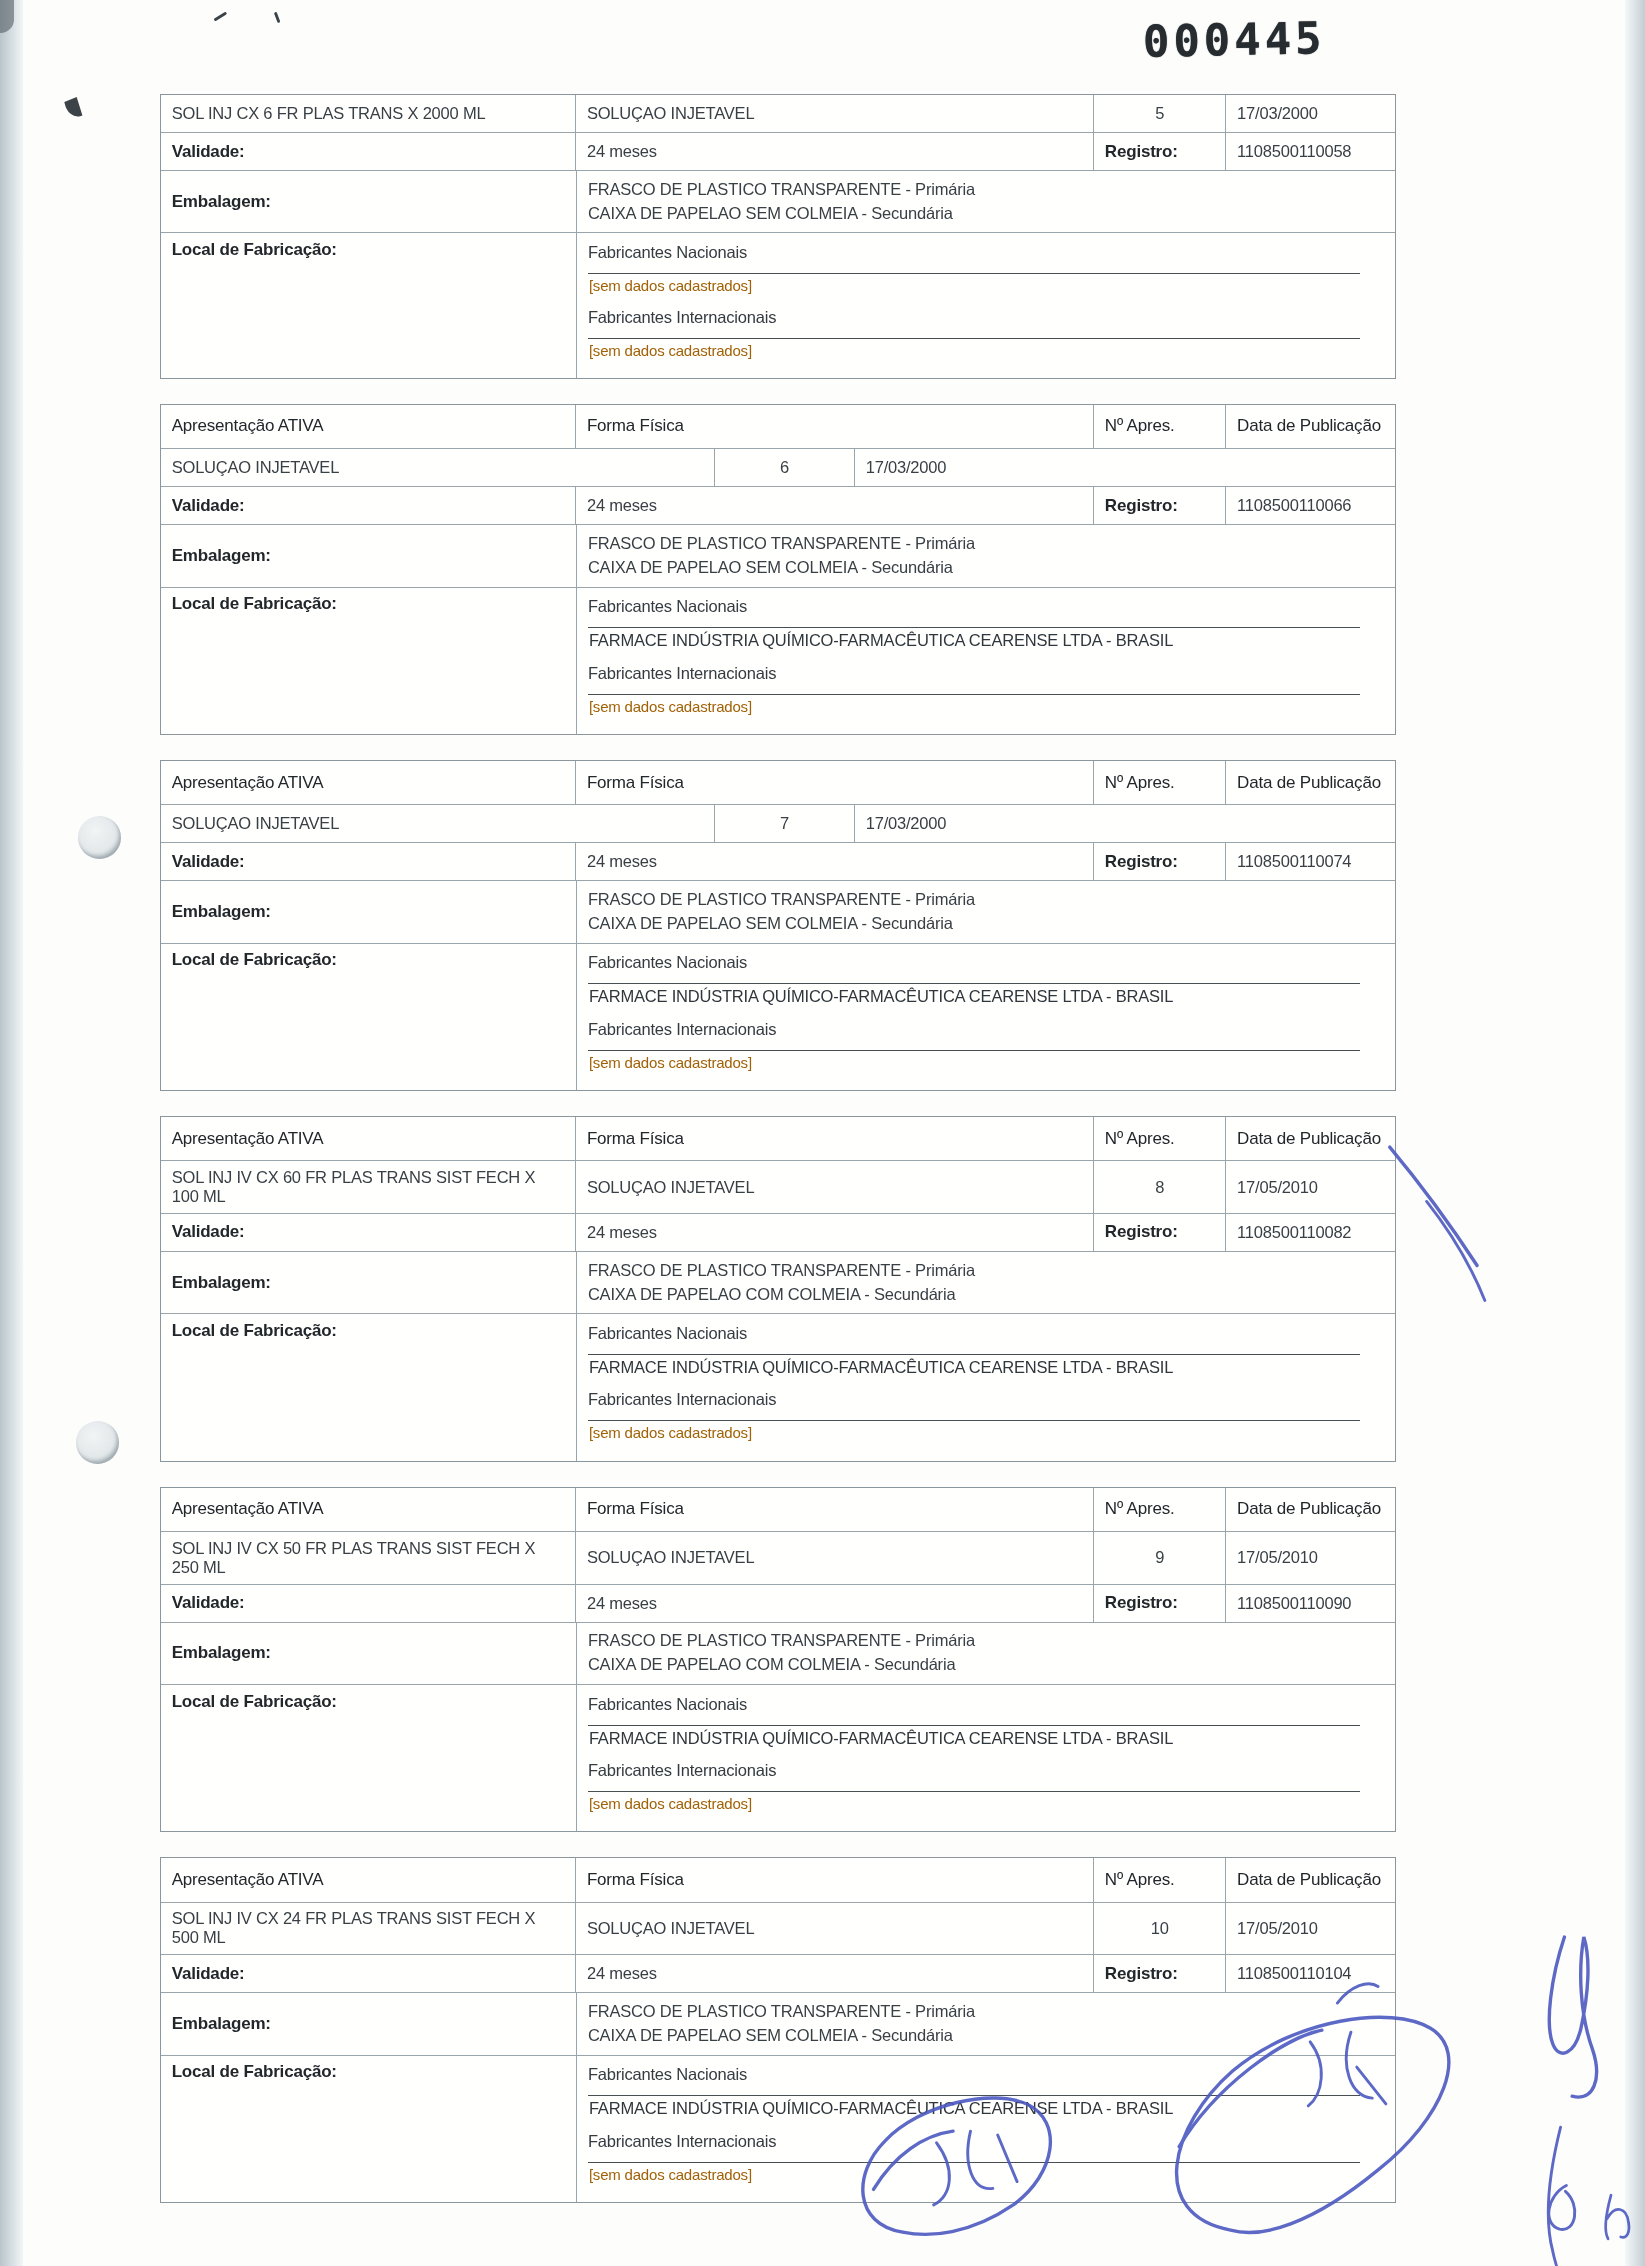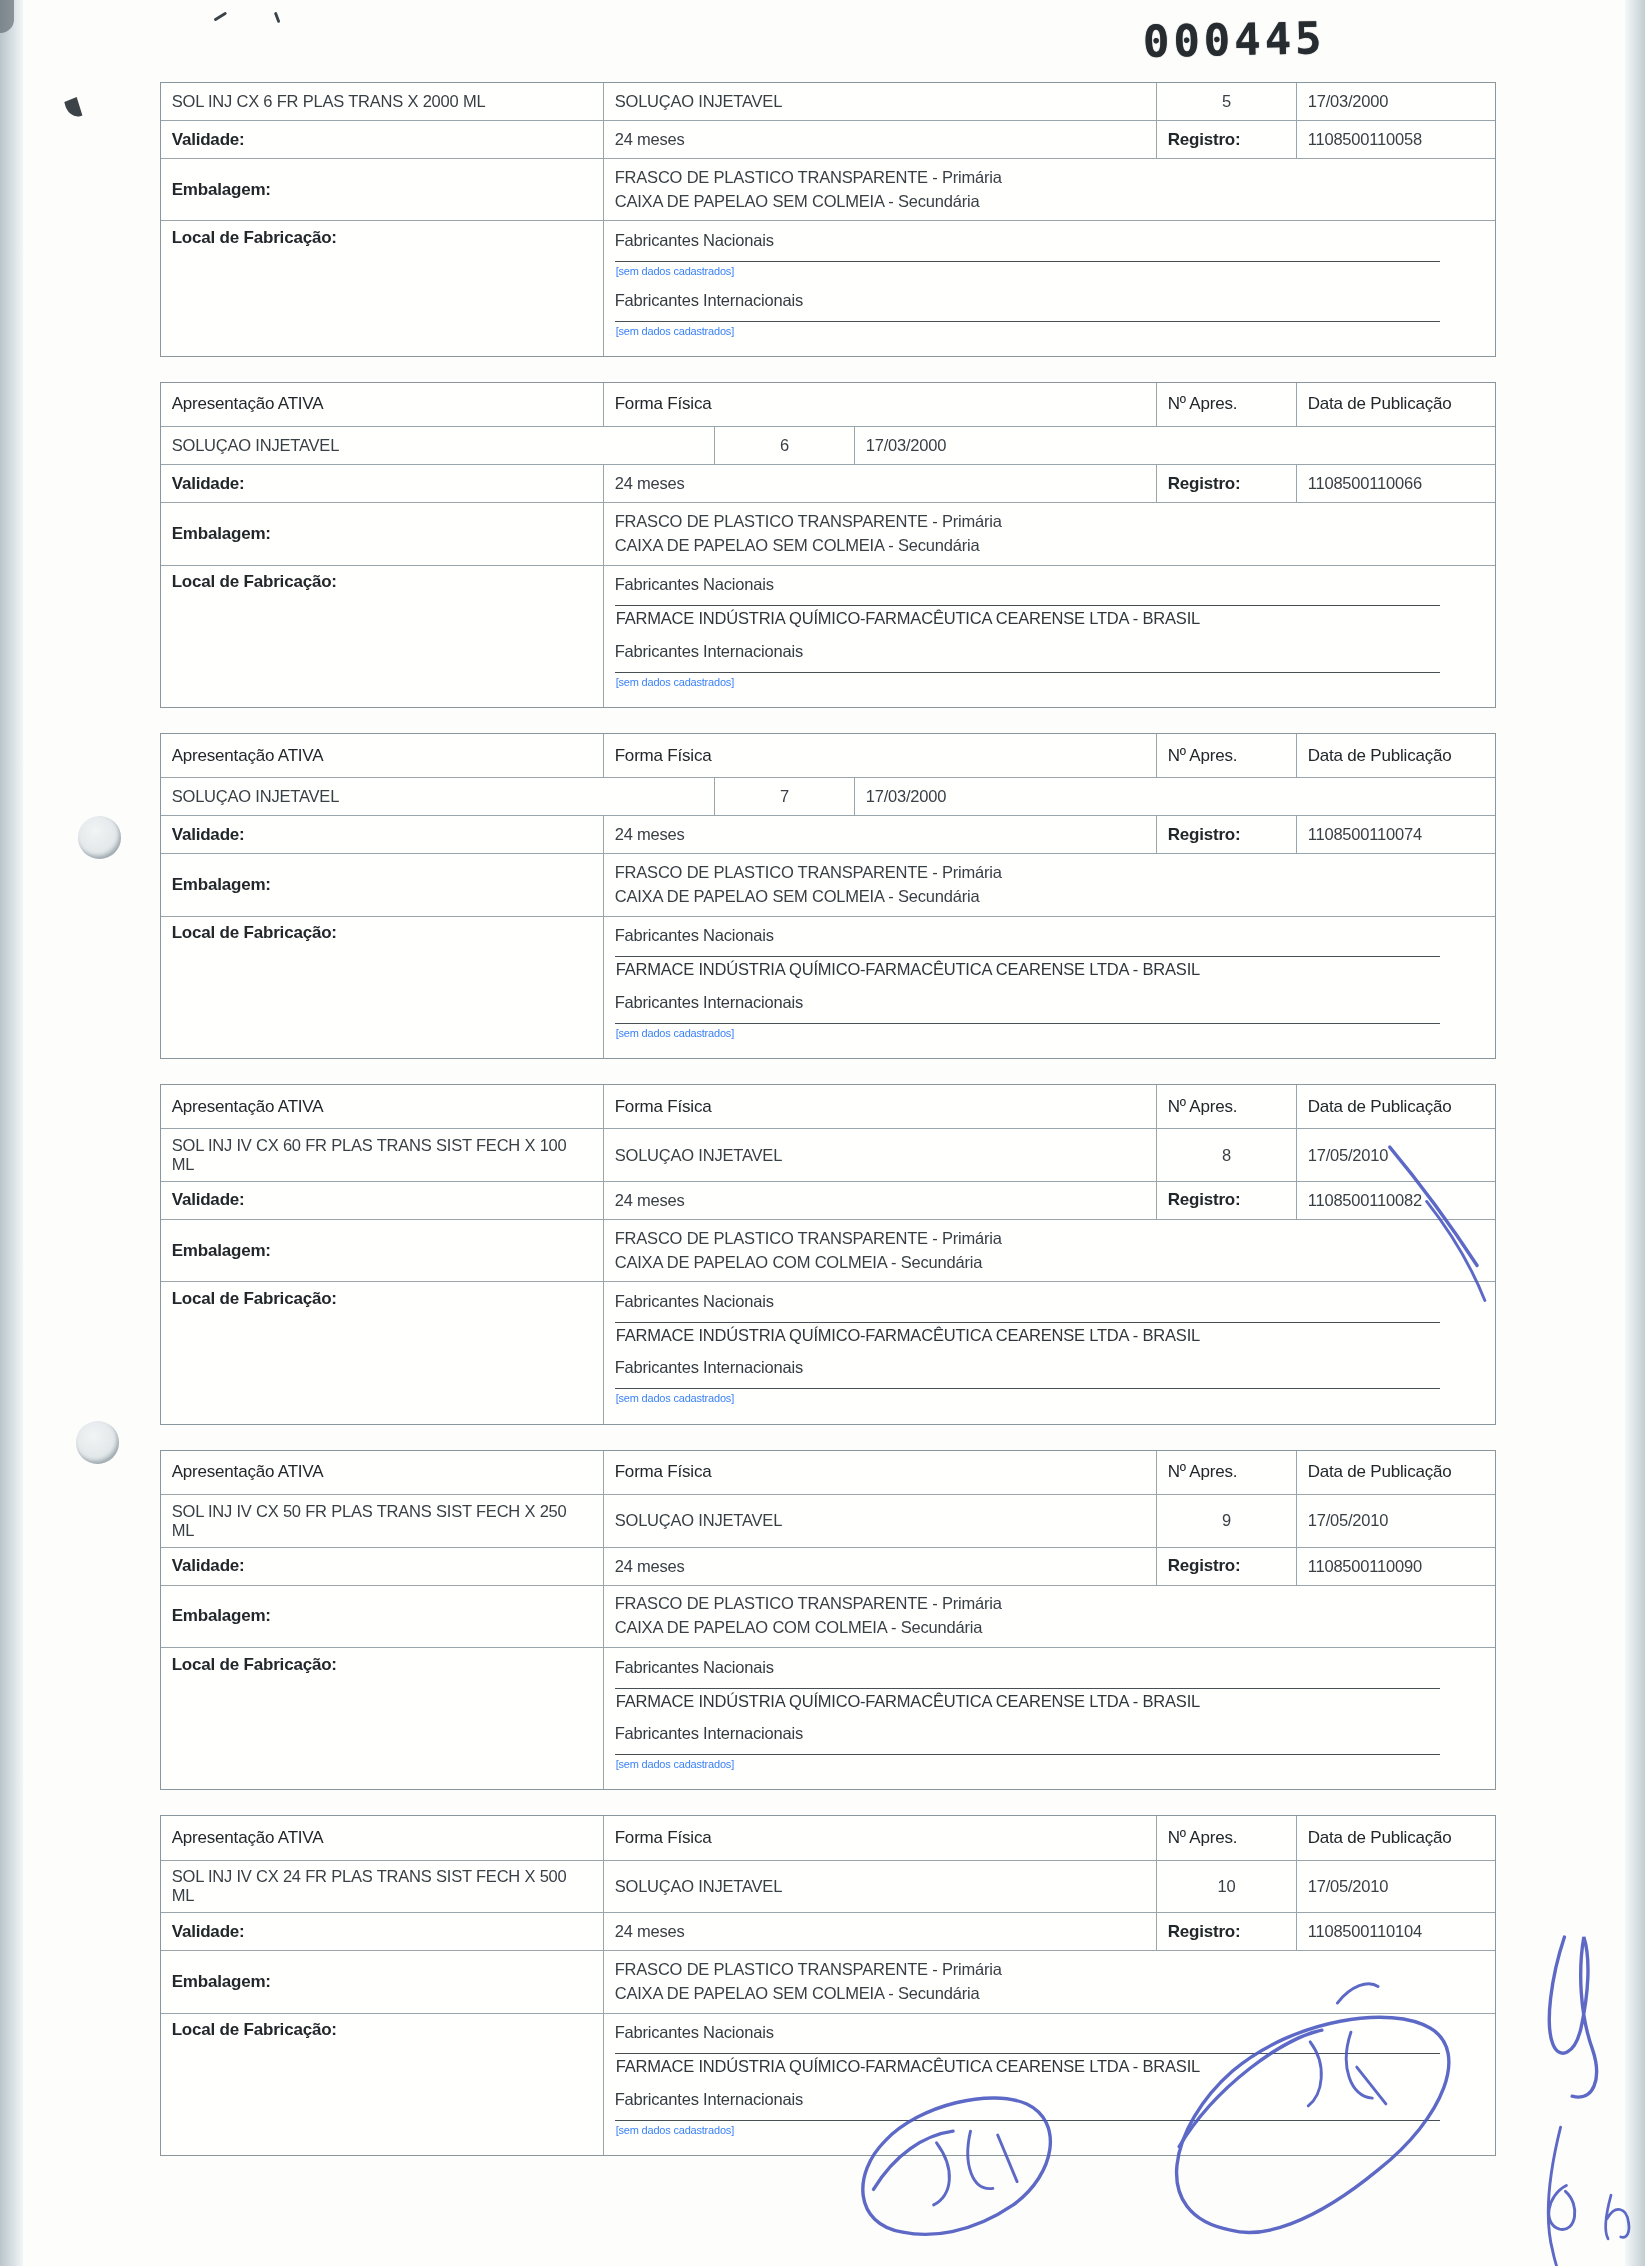--- a/index.html
+++ b/index.html
@@ -19,42 +19,42 @@
     font-family:"DejaVu Sans Mono",monospace;font-weight:bold;font-size:44px;
     letter-spacing:3.9px;color:#272c30;transform:rotate(-1.2deg);
     text-shadow:0 0 1px #4a5055;}
   
   .punch{position:absolute;width:43px;height:43px;border-radius:50%;
     background:radial-gradient(circle at 40% 35%,#f2f4f5 0%,#e3e8ea 55%,#b9c3c8 100%);
     box-shadow:inset -1.9px -2.9px 3.9px rgba(120,135,142,.55);}
   .punch.p1{left:78px;top:816px;}
   .punch.p2{left:76px;top:1421px;}
   
-  .blocks{position:absolute;left:160px;top:82px;width:1336px;}
+  .blocks{position:absolute;left:160px;top:94px;width:1236px;}
   .block{border:1.9px solid #8b959c;background:#fffffe;margin-bottom:25px;}
   .row{display:flex;border-top:1px solid #9aa4ab;align-items:stretch;}
   .row:first-child{border-top:none;}
   .c{border-left:1px solid #9aa4ab;padding:6.8px 10.7px;box-sizing:border-box;
     font-size:16.5px;letter-spacing:-0.2px;color:#383f45;}
   .c:first-child{border-left:none;}
   .c1{width:442px;}
   .c2{width:553px;}
   .c3{width:140px;}
   .c4{width:180px;}
   .th{font-weight:normal;color:#22272b;font-size:17px;padding-top:11.6px;padding-bottom:11.6px;}
   .lbl{font-weight:bold;color:#22272b;font-size:17px;}
   .num{text-align:center;}
   .datarow .c{min-height:37px;display:flex;align-items:center;}
   .datarow .num{justify-content:center;}
   .wide{width:873px;}
   .line2{line-height:1.45;}
   .fab-head{border-bottom:1.9px solid #474f55;width:97%;padding-bottom:11px;
     color:#343b41;font-size:16.5px;}
   .fab-value{margin:2.9px 0 13.6px 1px;font-size:16.5px;color:#2f363c;}
-  .fab-value.empty{color:#3b82f6;font-size:11px;}
+  .fab-value.empty{color:#a16207;font-size:15px;}
   .localcell{padding-top:9.7px;padding-bottom:5.8px;}
   
   .ink{position:absolute;left:0;top:0;pointer-events:none;}
 </style>
 </head>
 <body>
 
 <div class="page">
 
   <div class="edge-left"></div>

